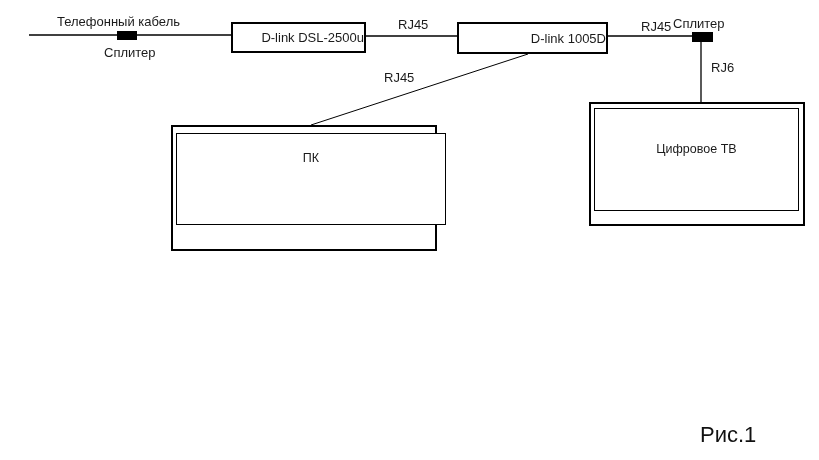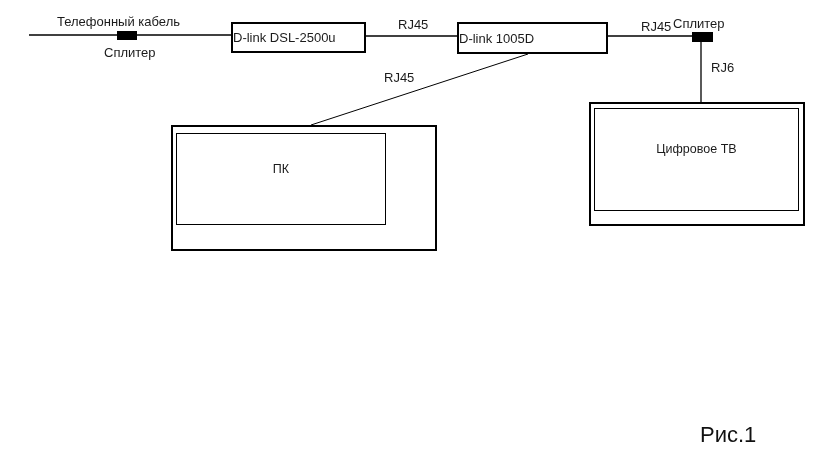--- a/index.html
+++ b/index.html
@@ -26,41 +26,41 @@
     line-height: 1.1;
     white-space: nowrap;
     color: #1b1b1b;
   }
   .node {
     position: absolute;
     border: 2px solid #000000;
     background: #ffffff;
     display: flex;
     align-items: center;
-    justify-content: flex-start;
+    justify-content: flex-end;
     font-size: 13px;
     white-space: nowrap;
   }
   .modem-box   { left: 231px; top: 22px;  width: 135px; height: 31px; }
   .switch-box  { left: 457px; top: 22px;  width: 151px; height: 32px; }
   .device-outer {
     position: absolute;
     border: 2px solid #000000;
     background: #ffffff;
   }
   .pc-outer { left: 171px; top: 125px; width: 266px; height: 126px; }
   .tv-outer { left: 589px; top: 102px; width: 216px; height: 124px; }
   .device-screen {
     position: absolute;
     border: 1.5px solid #000000;
     background: #ffffff;
     text-align: center;
     font-size: 12.5px;
   }
-  .pc-screen { left: 3px; top: 6px; width: 210px; height: 92px;  padding-top: 28px; }
+  .pc-screen { left: 3px; top: 6px; width: 270px; height: 92px;  padding-top: 17px; }
   .tv-screen { left: 3px; top: 4px; width: 205px; height: 103px; padding-top: 33px; }
   .splitter {
     position: absolute;
     background: #000000;
   }
   .splitter-left  { left: 117px; top: 31px; width: 20px; height: 9px; }
   .splitter-right { left: 692px; top: 32px; width: 21px; height: 10px; }
   .lbl-phone-cable    { left: 57px;  top: 15px; }
   .lbl-splitter-left  { left: 104px; top: 46px; }
   .lbl-rj45-1         { left: 398px; top: 18px; }

